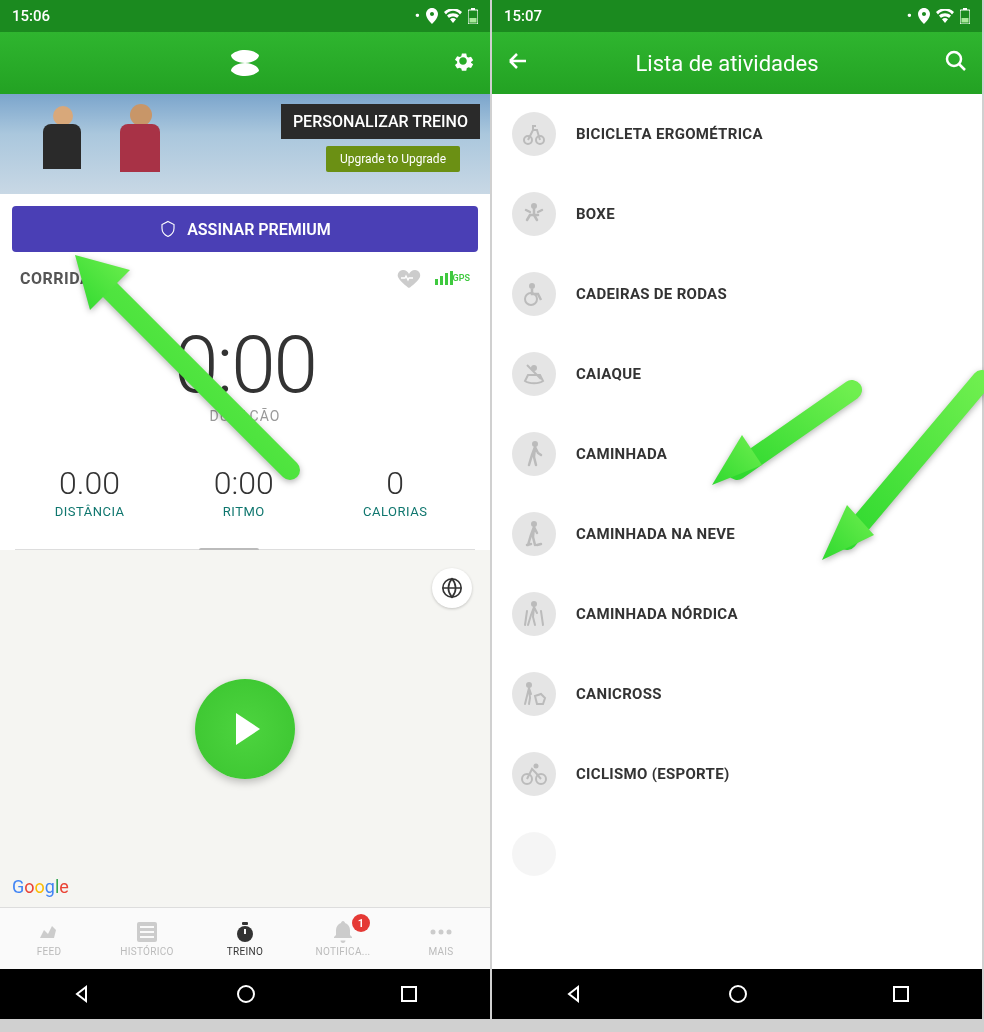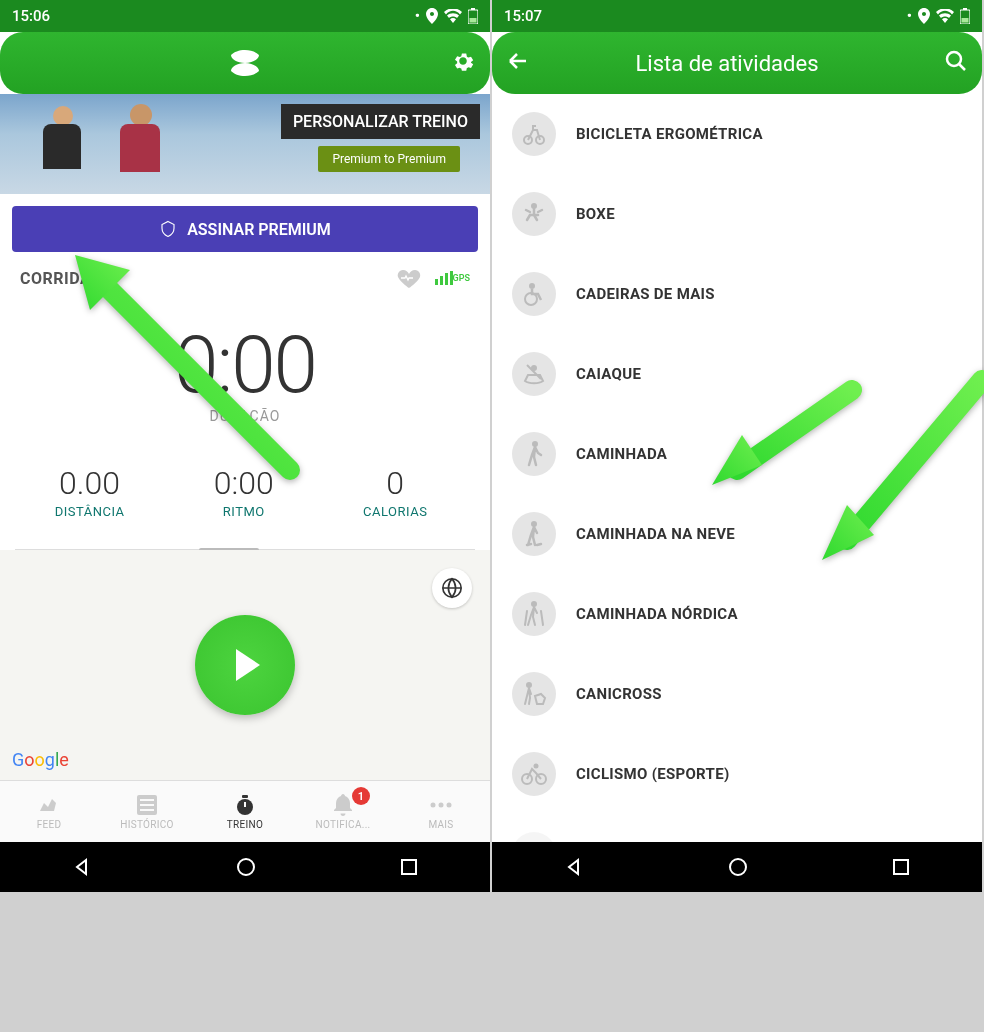--- a/index.html
+++ b/index.html
@@ -1,25 +1,25 @@
 <!DOCTYPE html>
 <html><head>
 <meta charset="utf-8">
 <style>
 * { margin: 0; padding: 0; box-sizing: border-box; font-family: -apple-system, Roboto, Arial, sans-serif; }
 body { background: #d0d0d0; width: 984px; height: 1032px; overflow: hidden; }
 .phones { display: flex; gap: 2px; }
-.phone { width: 490px; height: 892px; background: #fff; position: relative; display: flex; flex-direction: column; }
+.phone { width: 490px; height: 1019px; background: #fff; position: relative; display: flex; flex-direction: column; }
 
 
 .status-bar { height: 32px; background: #1b8a1f; color: #fff; display: flex; align-items: center; padding: 0 12px; font-size: 15px; font-weight: 500; justify-content: space-between; }
 .status-right { display: flex; align-items: center; gap: 6px; }
 
 
-.app-header { height: 62px; background: linear-gradient(#2fb52f, #23a223); display: flex; align-items: center; justify-content: center; position: relative; border-radius: 23px; }
+.app-header { height: 62px; background: linear-gradient(#2fb52f, #23a223); display: flex; align-items: center; justify-content: center; position: relative; }
 .app-header .icon-btn { position: absolute; right: 14px; color: #fff; }
 .app-header .back-btn { position: absolute; left: 14px; color: #fff; }
 .app-header .title { color: #fff; font-size: 22px; font-weight: 400; margin-left: -20px;}
 .ua-logo { color: #fff; }
 
 
 .banner { height: 100px; position: relative; background: linear-gradient(180deg, #7ba5cc 0%, #aac7dd 40%, #c8d8e5 100%); overflow: hidden; }
 .banner-people { position: absolute; left: 0; top: 0; width: 230px; height: 100px; }
 .banner-person1 { position: absolute; left: 35px; top: 12px; width: 55px; height: 90px; }
 .banner-person1 .head { width: 20px; height: 20px; background: #d8a87a; border-radius: 50%; position: absolute; top: 0; left: 18px; }
@@ -129,21 +129,21 @@
       <div class="banner-person1">
             <div class="head"></div>
             <div class="body"></div>
           </div>
       <div class="banner-person2">
             <div class="head"></div>
             <div class="body"></div>
           </div>
     </div>
     <div class="banner-callout">PERSONALIZAR TREINO</div>
-    <div class="banner-upgrade">Premium to Premium</div>
+    <div class="banner-upgrade">Upgrade to Upgrade</div>
   </div>
 
   <div class="premium-bar">
     <svg class="premium-icon" viewBox="0 0 24 24" fill="none" stroke="#fff" stroke-width="1.5">
           <path d="M12 2l8 4v5c0 5-3.5 9-8 11-4.5-2-8-6-8-11V6l8-4z"></path>
         </svg>
     <span>ASSINAR PREMIUM</span>
   </div>
 
   <div class="activity-row">
@@ -334,21 +334,21 @@
       <span class="list-label">BOXE</span>
     </div>
     <div class="list-item">
       <div class="list-icon">
             <svg width="24" height="24" viewBox="0 0 24 24" fill="#bbb">
               <circle cx="10" cy="4" r="3"></circle>
               <circle cx="9" cy="17" r="6" fill="none" stroke="#bbb" stroke-width="2"></circle>
               <path d="M10 7v5h6l3 6" stroke="#bbb" stroke-width="2.5" fill="none"></path>
             </svg>
           </div>
-      <span class="list-label">CADEIRAS DE MAIS</span>
+      <span class="list-label">CADEIRAS DE RODAS</span>
     </div>
     <div class="list-item">
       <div class="list-icon">
             <svg width="26" height="22" viewBox="0 0 26 22" fill="#bbb">
               <circle cx="13" cy="5" r="3"></circle>
               <path d="M4 18c4 3 14 3 18 0l-3-6H7l-3 6zM6 2l14 14" stroke="#bbb" stroke-width="2" fill="none"></path>
             </svg>
           </div>
       <span class="list-label">CAIAQUE</span>
     </div>

